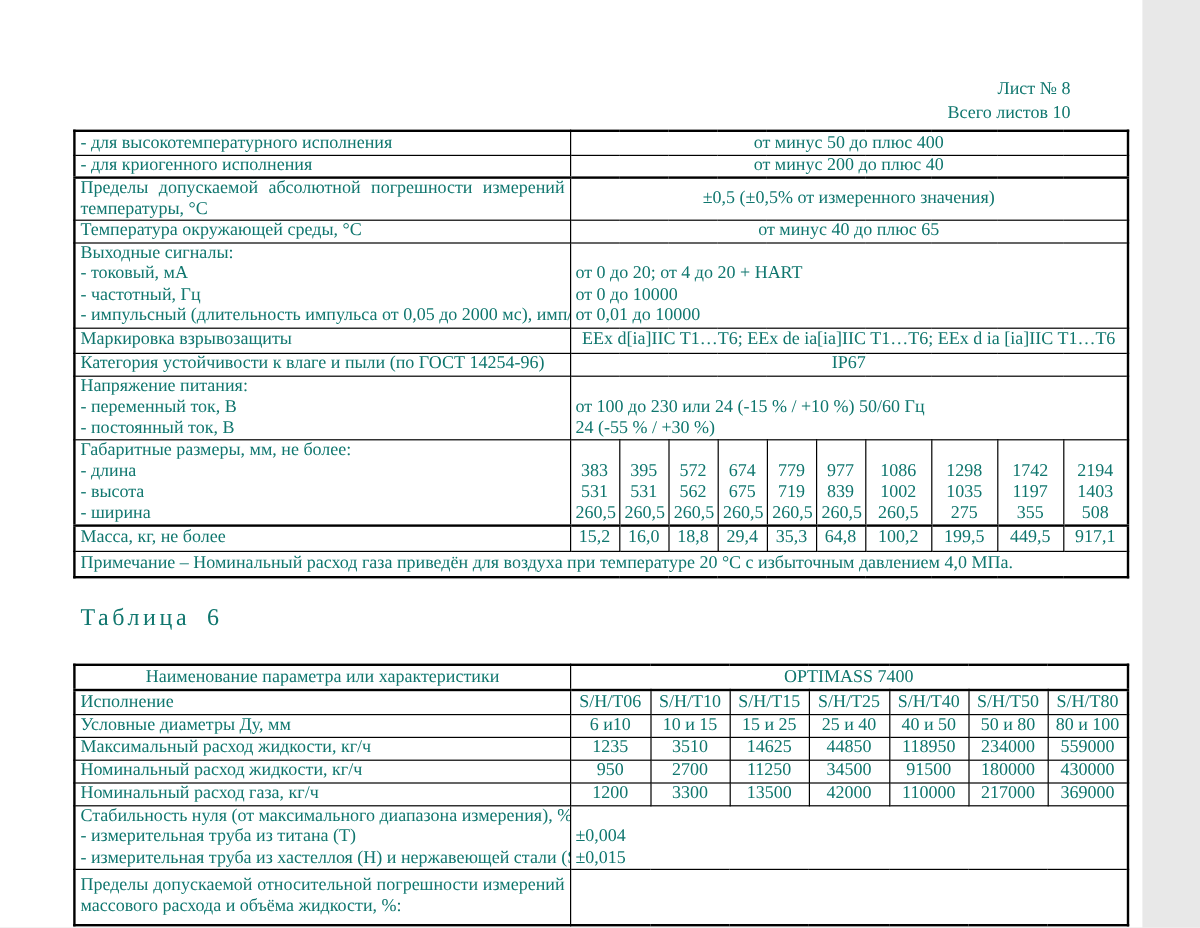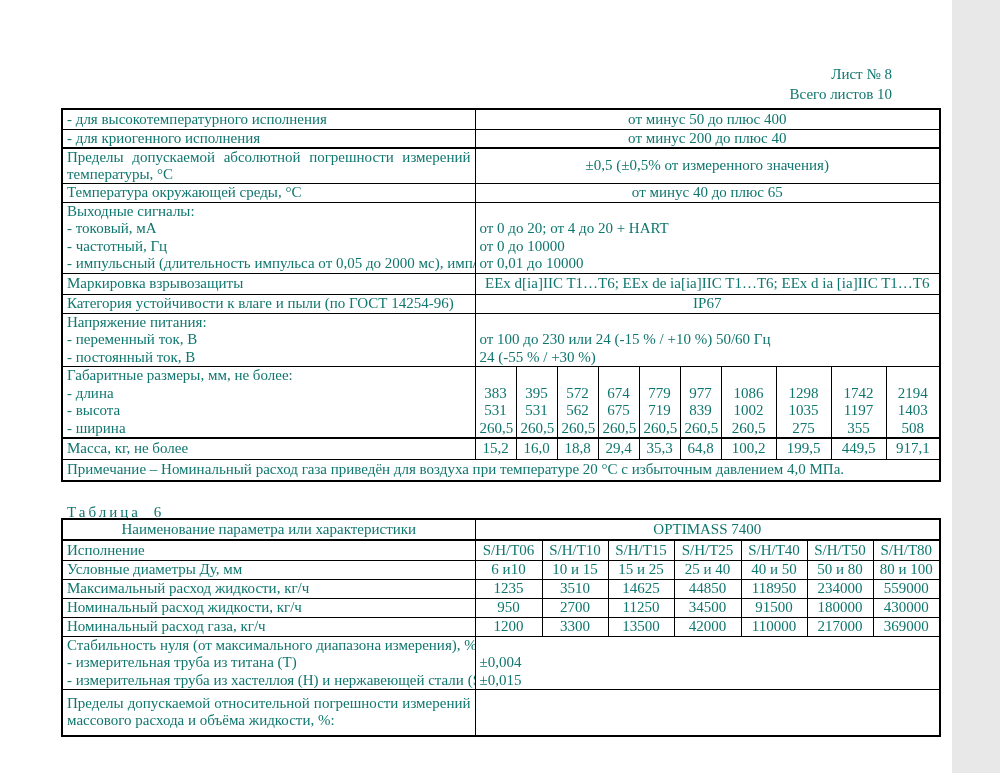--- a/index.html
+++ b/index.html
@@ -2,33 +2,33 @@
 <html><head>
 <meta charset="utf-8">
 <style>
   html,body{margin:0;padding:0;background:#e8e8e8;}
   .page{position:relative;width:952px;height:773px;background:#ffffff;overflow:hidden;
         font-family:"Liberation Serif","DejaVu Serif",serif;color:#0f766e;}
   .sheet-head{position:absolute;top:64px;right:60px;text-align:right;font-size:15px;line-height:20px;}
   table.t{border-collapse:collapse;table-layout:fixed;position:absolute;left:61px;width:878px;
           font-size:15px;}
   table.t1{top:108px;}
-  table.t6{top:518px;padding-left:20px;}
+  table.t6{top:553px;padding-left:20px;}
   .t td{border:1px solid #000;padding:0 4px;vertical-align:middle;line-height:17px;overflow:hidden;}
   .t{border:2px solid #000;}
   tr.thickb td{border-bottom-width:2px;}
   .lbl{text-align:left;margin-top:28px;}
   .lbl-top{vertical-align:top;}
   .val{text-align:center;}
   .num{text-align:center;padding:0 1px;}
   .just{text-align:justify;}
   .ln{line-height:17.5px;min-height:17.5px;white-space:nowrap;}
   .ln-c{text-align:left;}
   .sp{min-height:17.5px;}
-  .caption{position:absolute;left:67px;top:504px;font-size:15px;letter-spacing:3px;word-spacing:6px;}
+  .caption{position:absolute;left:67px;top:504px;font-size:20px;letter-spacing:3px;word-spacing:6px;}
   .note-cell{font-size:15px;line-height:20px;}
 </style>
 </head>
 <body>
 
 <div class="page">
 
   <div class="sheet-head">
     <div>Лист № 8</div>
     <div>Всего листов 10</div>

